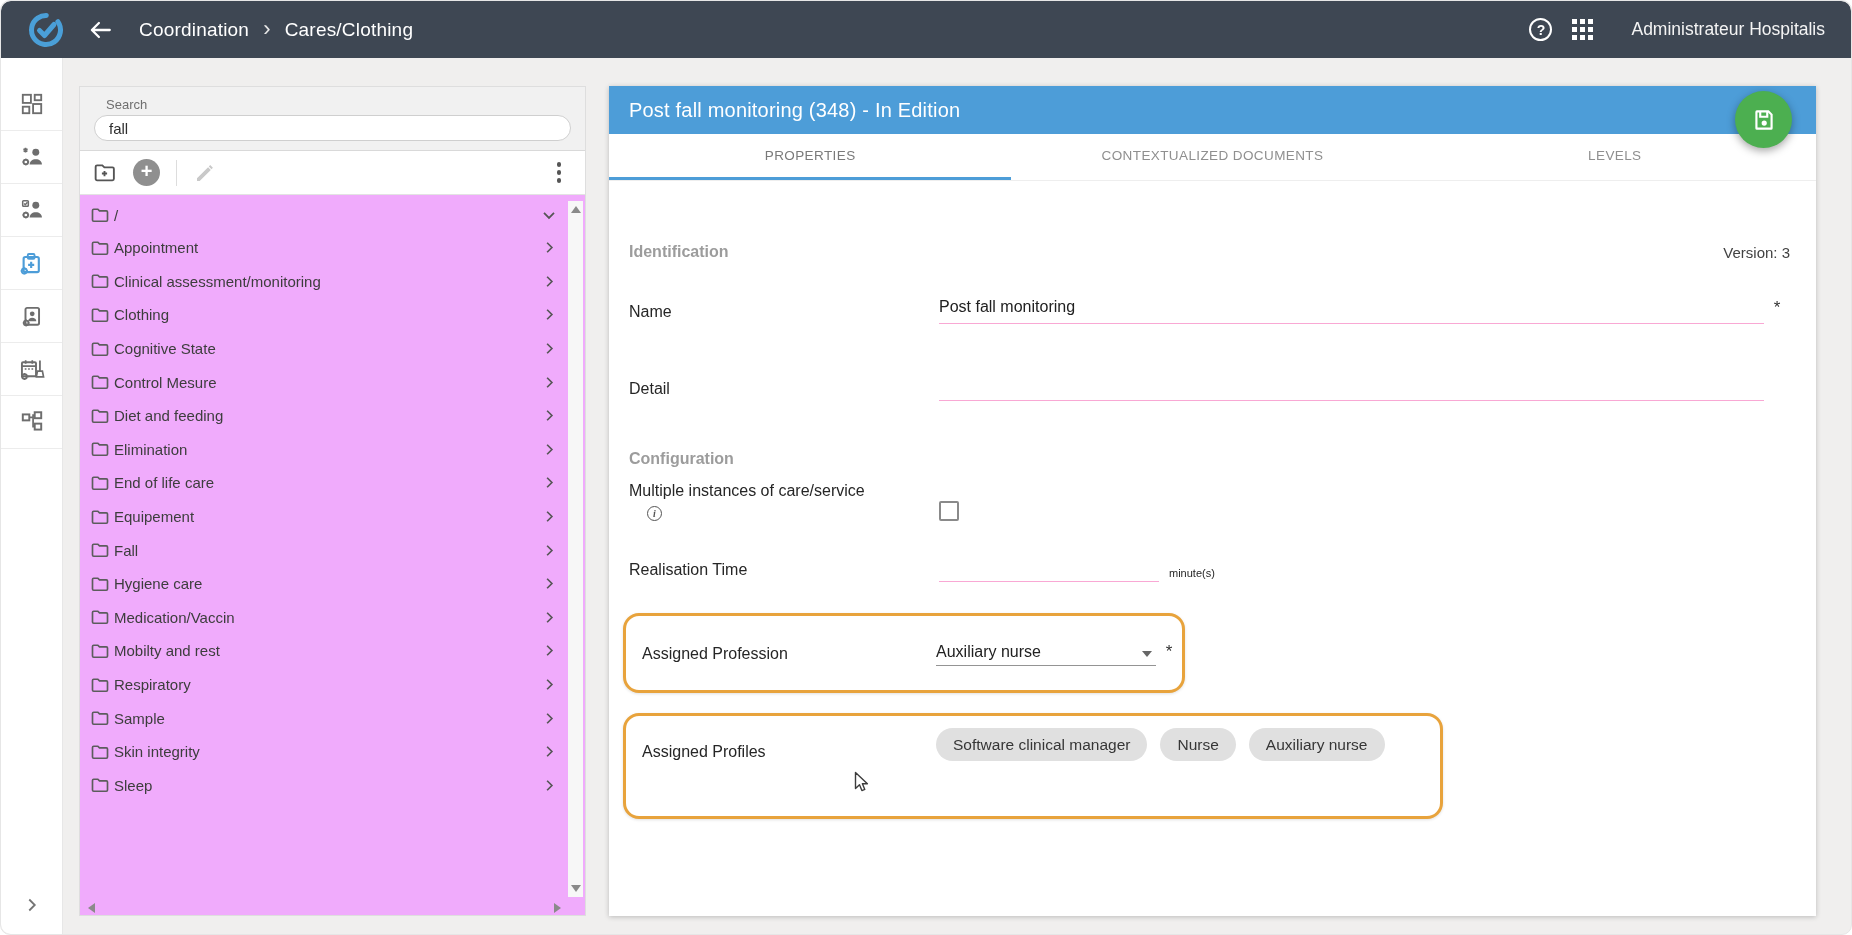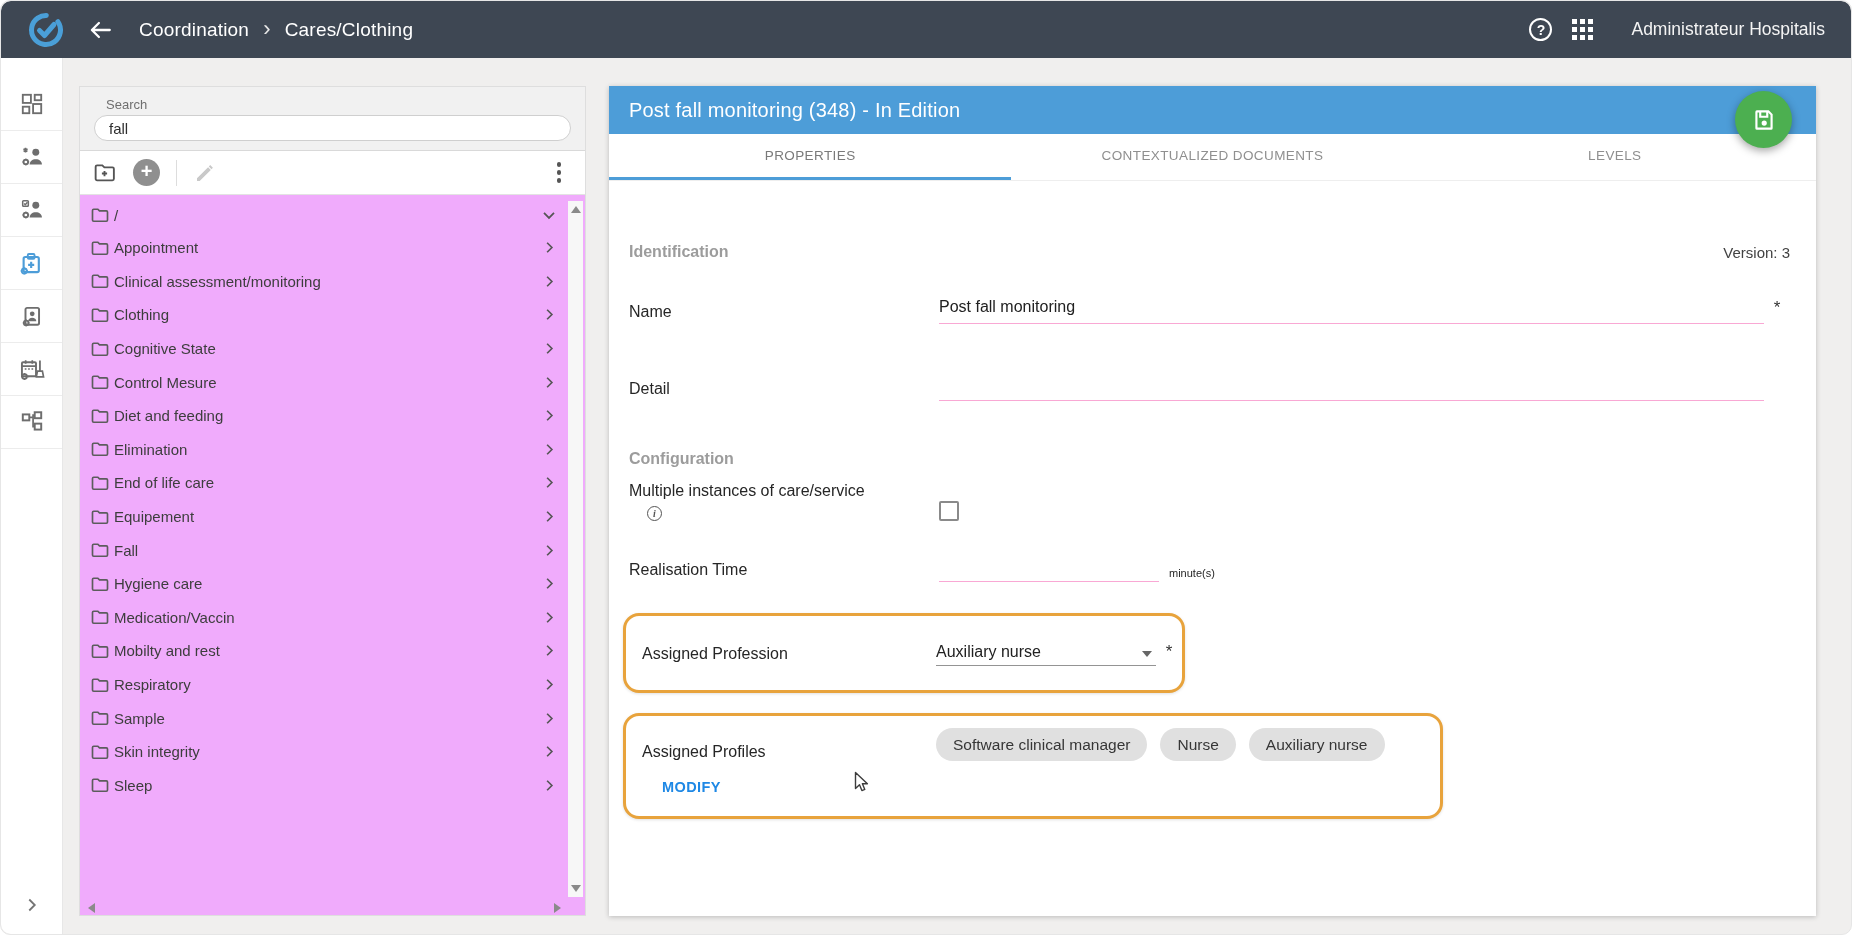--- a/index.html
+++ b/index.html
@@ -476,22 +476,19 @@
       <div style="display:flex; align-items:flex-end; padding:0 0 0 16px; margin-top:12px;">
         <span class="flabel" style="width:294px; padding-bottom:0;">Assigned Profiles</span>
         <div class="chips">
   <span class="chip">Software clinical manager</span>
 
   <span class="chip">Nurse</span>
 
   <span class="chip">Auxiliary nurse</span>
 </div>
       </div>
-      <div style="margin:17px 0 0 36px;">
-        <span class="modify-link">MODIFY</span>
-      </div>
     </div>
   </div>
 
   <svg class="cursor" width="24" height="24" viewBox="0 0 24 24">
     <path d="M6.5 2.5v16l4-3.7 2.4 5.8 2.9-1.2-2.4-5.7h5z" fill="#fff" stroke="#3c3c3c" stroke-width="1.4" stroke-linejoin="round"></path>
   </svg>
 </div>
 
 </body></html>

